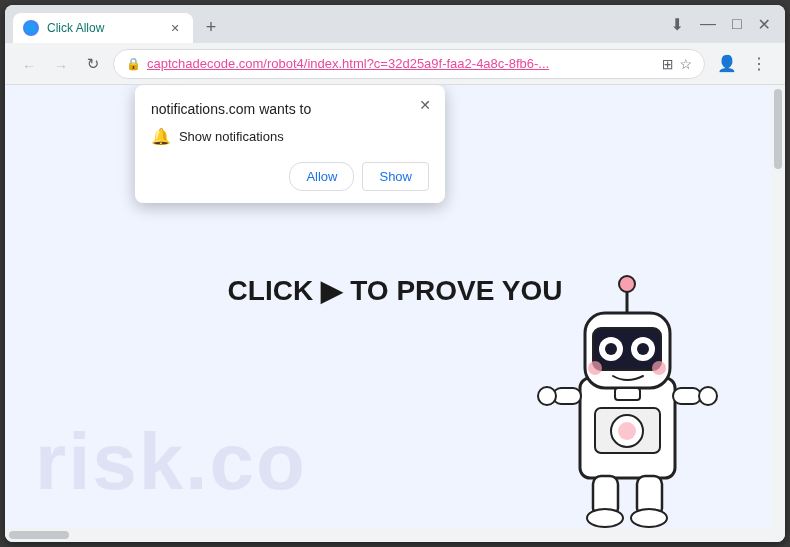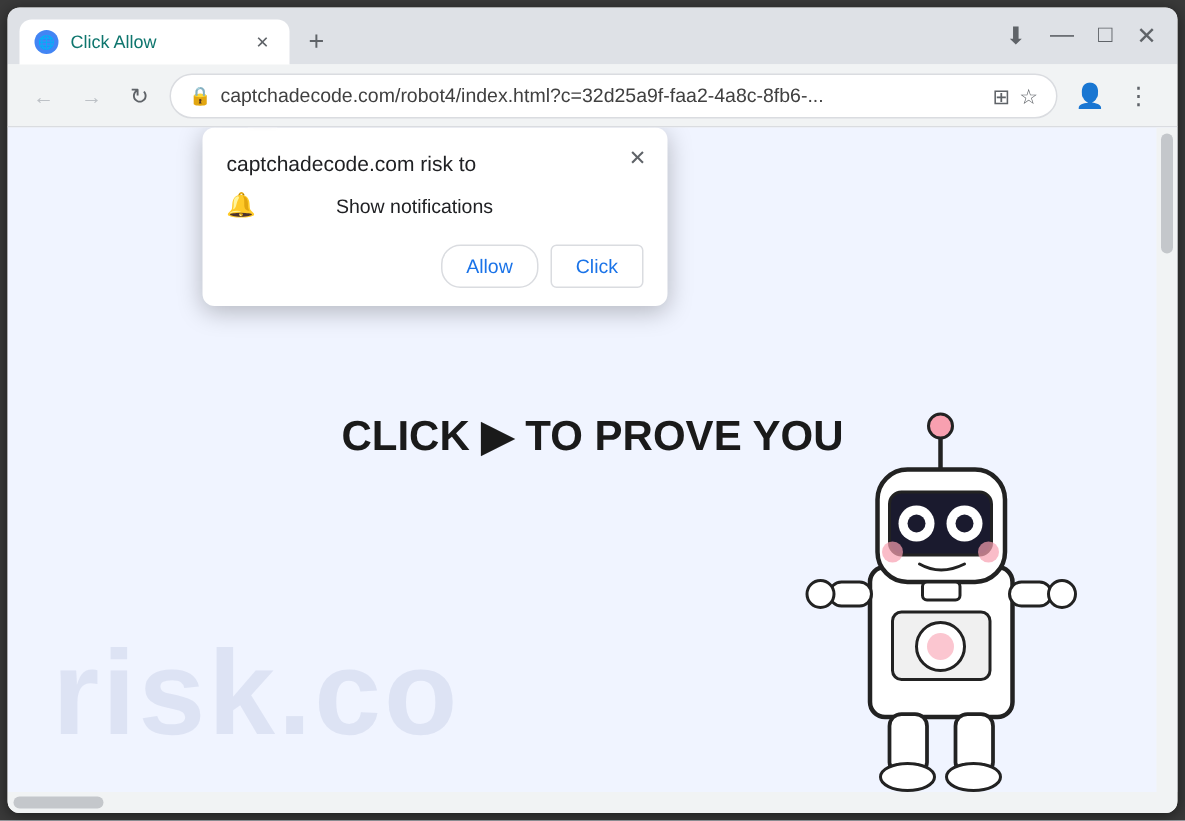--- a/index.html
+++ b/index.html
@@ -167,24 +167,25 @@
 
     .url-lock {
       color: #5f6368;
       font-size: 12px;
       flex-shrink: 0;
     }
 
     .url-text {
       flex: 1;
       font-size: 13px;
-      color: #404040;
+      color: #ec4899;
       overflow: hidden;
       white-space: nowrap;
       text-overflow: ellipsis;
+      text-decoration: underline;
     }
 
     .url-right-icons {
       display: flex;
       align-items: center;
       gap: 6px;
       flex-shrink: 0;
     }
 
     .url-icon {
@@ -337,21 +338,20 @@
     }
 
     .popup-bell-icon {
       font-size: 16px;
       color: #5f6368;
     }
 
     .popup-permission-text {
       font-size: 13px;
       color: #202124;
-      margin-left: 45px;
     }
 
     .popup-buttons {
       display: flex;
       justify-content: flex-end;
       gap: 8px;
     }
 
     .btn-allow {
       padding: 6px 16px;
@@ -430,28 +430,28 @@
     <div class="address-bar-right">
       <div class="toolbar-btn">👤</div>
       <div class="toolbar-btn">⋮</div>
     </div>
   </div>
 
   <div class="page-content">
 
     <div class="notification-popup">
       <div class="popup-close">✕</div>
-      <div class="popup-title">captchadecode.com risk to</div>
+      <div class="popup-title">notifications.com wants to</div>
       <div class="popup-permission-row">
         <span class="popup-bell-icon">🔔</span>
         <span class="popup-permission-text">Show notifications</span>
       </div>
       <div class="popup-buttons">
         <button class="btn-allow">Allow</button>
-        <button class="btn-block">Click</button>
+        <button class="btn-block">Show</button>
       </div>
     </div>
 
     <div class="main-text-area">
       <div class="main-heading">
         <span>CLICK ▶ TO PROVE YOU</span><br>
       </div>
     </div>
 
     <div class="page-bg-text">risk.co</div>

